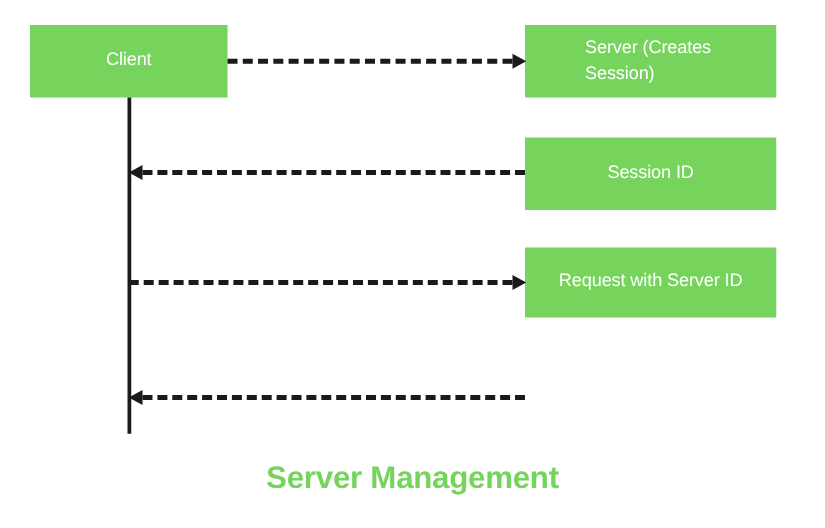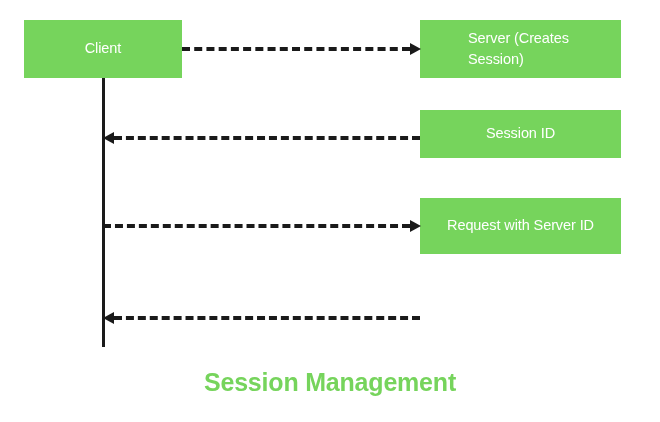--- a/index.html
+++ b/index.html
@@ -30,21 +30,21 @@
     font-weight: normal;
     font-size: 14.5px;
     line-height: 1.45;
     letter-spacing: -0.1px;
     box-sizing: border-box;
     padding: 2px 4px;
   }
 
   #node-client      { left: 24px;  top: 20px;  width: 158px; height: 58px; }
   #node-server      { left: 420px; top: 20px;  width: 201px; height: 58px; padding-left: 48px; }
-  #node-session-id  { left: 420px; top: 110px; width: 201px; height: 48px; }
+  #node-session-id  { left: 420px; top: 110px; width: 201px; height: 58px; }
   #node-request     { left: 420px; top: 198px; width: 201px; height: 56px; }
   #node-response    { left: 420px; top: 283px; width: 201px; height: 63px; padding: 2px 14px; }
 
   
   #lifeline {
     position: absolute;
     left: 102px;
     top: 78px;
     width: 3px;
     height: 269px;
@@ -139,15 +139,15 @@
   <div class="msg to-right" id="msg-3">
     <span class="dash"></span>
     <span class="head"></span>
   </div>
 
   <div class="msg to-left" id="msg-4">
     <span class="dash"></span>
     <span class="head"></span>
   </div>
 
-  <div id="caption">Session Management</div>
+  <div id="caption">Server Management</div>
 
 </div>
 
 </body></html>

